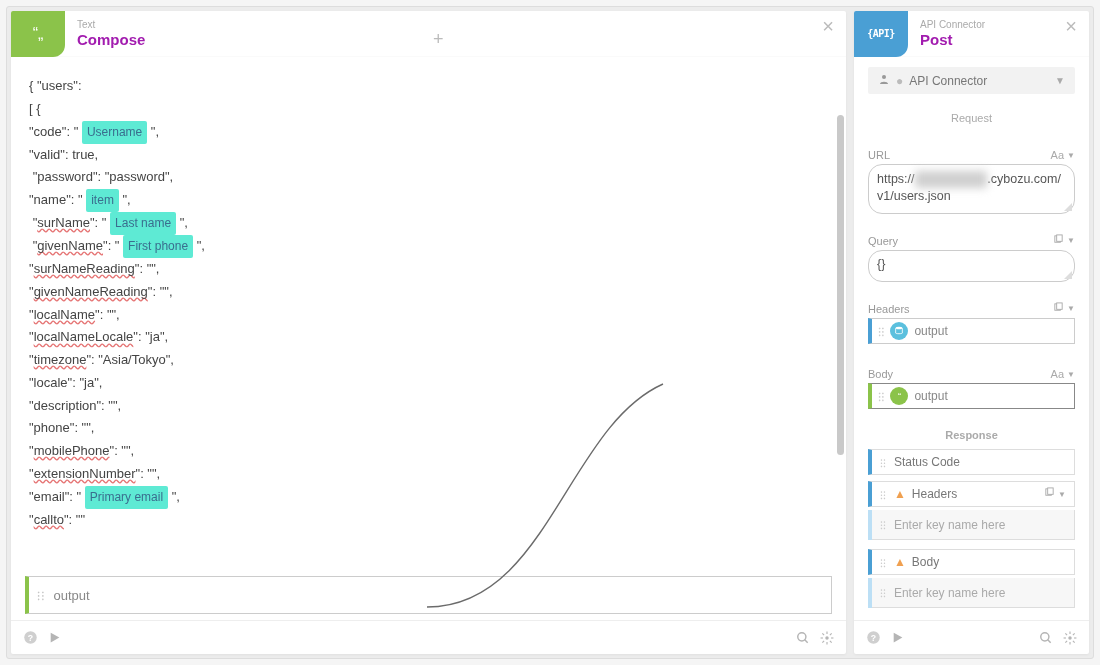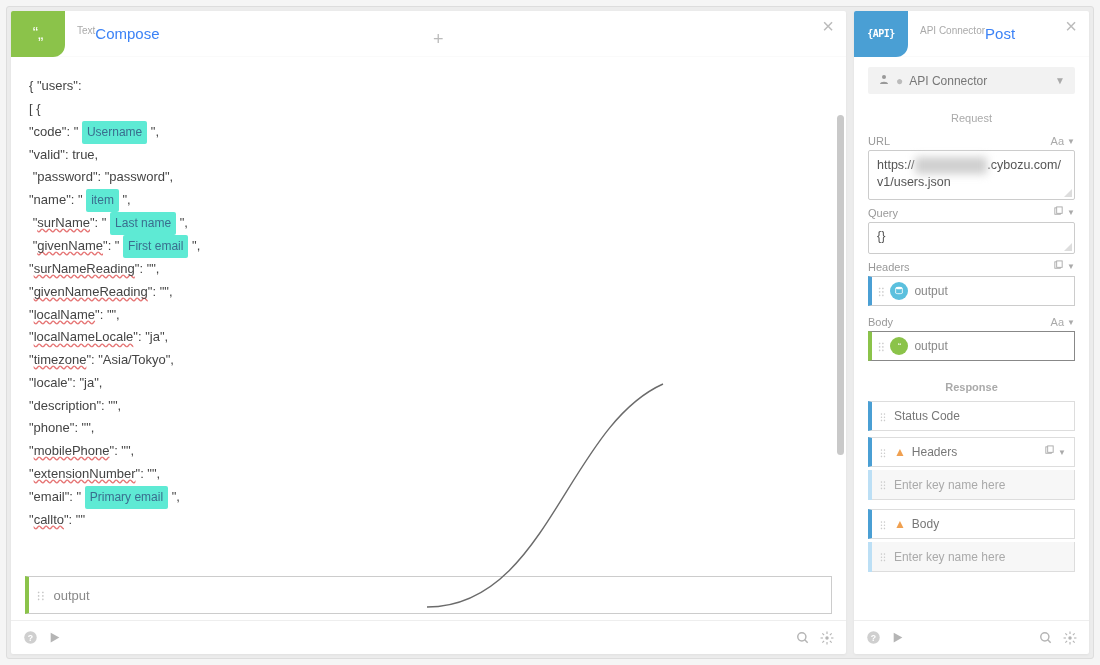--- a/index.html
+++ b/index.html
@@ -49,31 +49,31 @@
     border-bottom-right-radius: 12px;
     color: #fff;
     font-size: 18px;
   }
   .icon-block.green { background: #8bc34a; }
   .icon-block.blue { background: #4a9fd4; }
   .title-block {
     flex: 1;
     padding-left: 12px;
     display: flex;
-    flex-direction: row;
+    flex-direction: column;
     line-height: 1.15;
   }
   .title-small {
     font-size: 10px;
     color: #aaa;
   }
   .title-big {
     font-size: 15px;
-    color: #3b82f6;
-    font-weight: 400;
+    color: #a21caf;
+    font-weight: 700;
   }
   .close-btn {
     color: #bbb;
     font-size: 20px;
     cursor: pointer;
     padding: 0 6px;
     position: absolute;
     right: 6px;
     top: 4px;
   }
@@ -170,26 +170,26 @@
     flex: 1;
     border-bottom: 1px dashed #ddd;
     margin-left: 6px;
     height: 1px;
   }
   .field-label {
     font-size: 11px;
     color: #999;
     display: flex;
     align-items: center;
-    margin: 6px 0 3px 0;
+    margin: 20px 0 3px 0;
   }
   .field-label .right-icons { margin-left: auto; color: #aaa; font-size: 11px; display:flex; gap:3px; align-items:center;}
   .input-area {
     border: 1px solid #ccc;
-    border-radius: 2px;
+    border-radius: 14px;
     padding: 6px 8px;
     font-size: 12.5px;
     color: #555;
     min-height: 32px;
     background: #fff;
     position: relative;
     word-break: break-all;
   }
   .input-area.url { min-height: 50px; line-height:1.35;}
   .resize-corner {
@@ -303,21 +303,21 @@
 
     <div class="card-body">
       <div class="compose-text" id="compose-lines">
           <div class="line">{ "users":</div>
           <div class="line">[ {</div>
           <div class="line">"code": " <span class="token">Username</span> ",</div>
           <div class="line">"valid": true,</div>
           <div class="line"> "password": "password",</div>
           <div class="line">"name": " <span class="token">item</span> ",</div>
           <div class="line"> "<span class="spellerr">surName</span>": " <span class="token">Last name</span> ",</div>
-          <div class="line"> "<span class="spellerr">givenName</span>": " <span class="token">First email</span> ",</div>
+          <div class="line"> "<span class="spellerr">givenName</span>": " <span class="token">First phone</span> ",</div>
           <div class="line">"<span class="spellerr">surNameReading</span>": "",</div>
           <div class="line">"<span class="spellerr">givenNameReading</span>": "",</div>
           <div class="line">"<span class="spellerr">localName</span>": "",</div>
           <div class="line">"<span class="spellerr">localNameLocale</span>": "ja",</div>
           <div class="line">"<span class="spellerr">timezone</span>": "Asia/Tokyo",</div>
           <div class="line">"locale": "ja",</div>
           <div class="line">"description": "",</div>
           <div class="line">"phone": "",</div>
           <div class="line">"<span class="spellerr">mobilePhone</span>": "",</div>
           <div class="line">"<span class="spellerr">extensionNumber</span>": "",</div>

